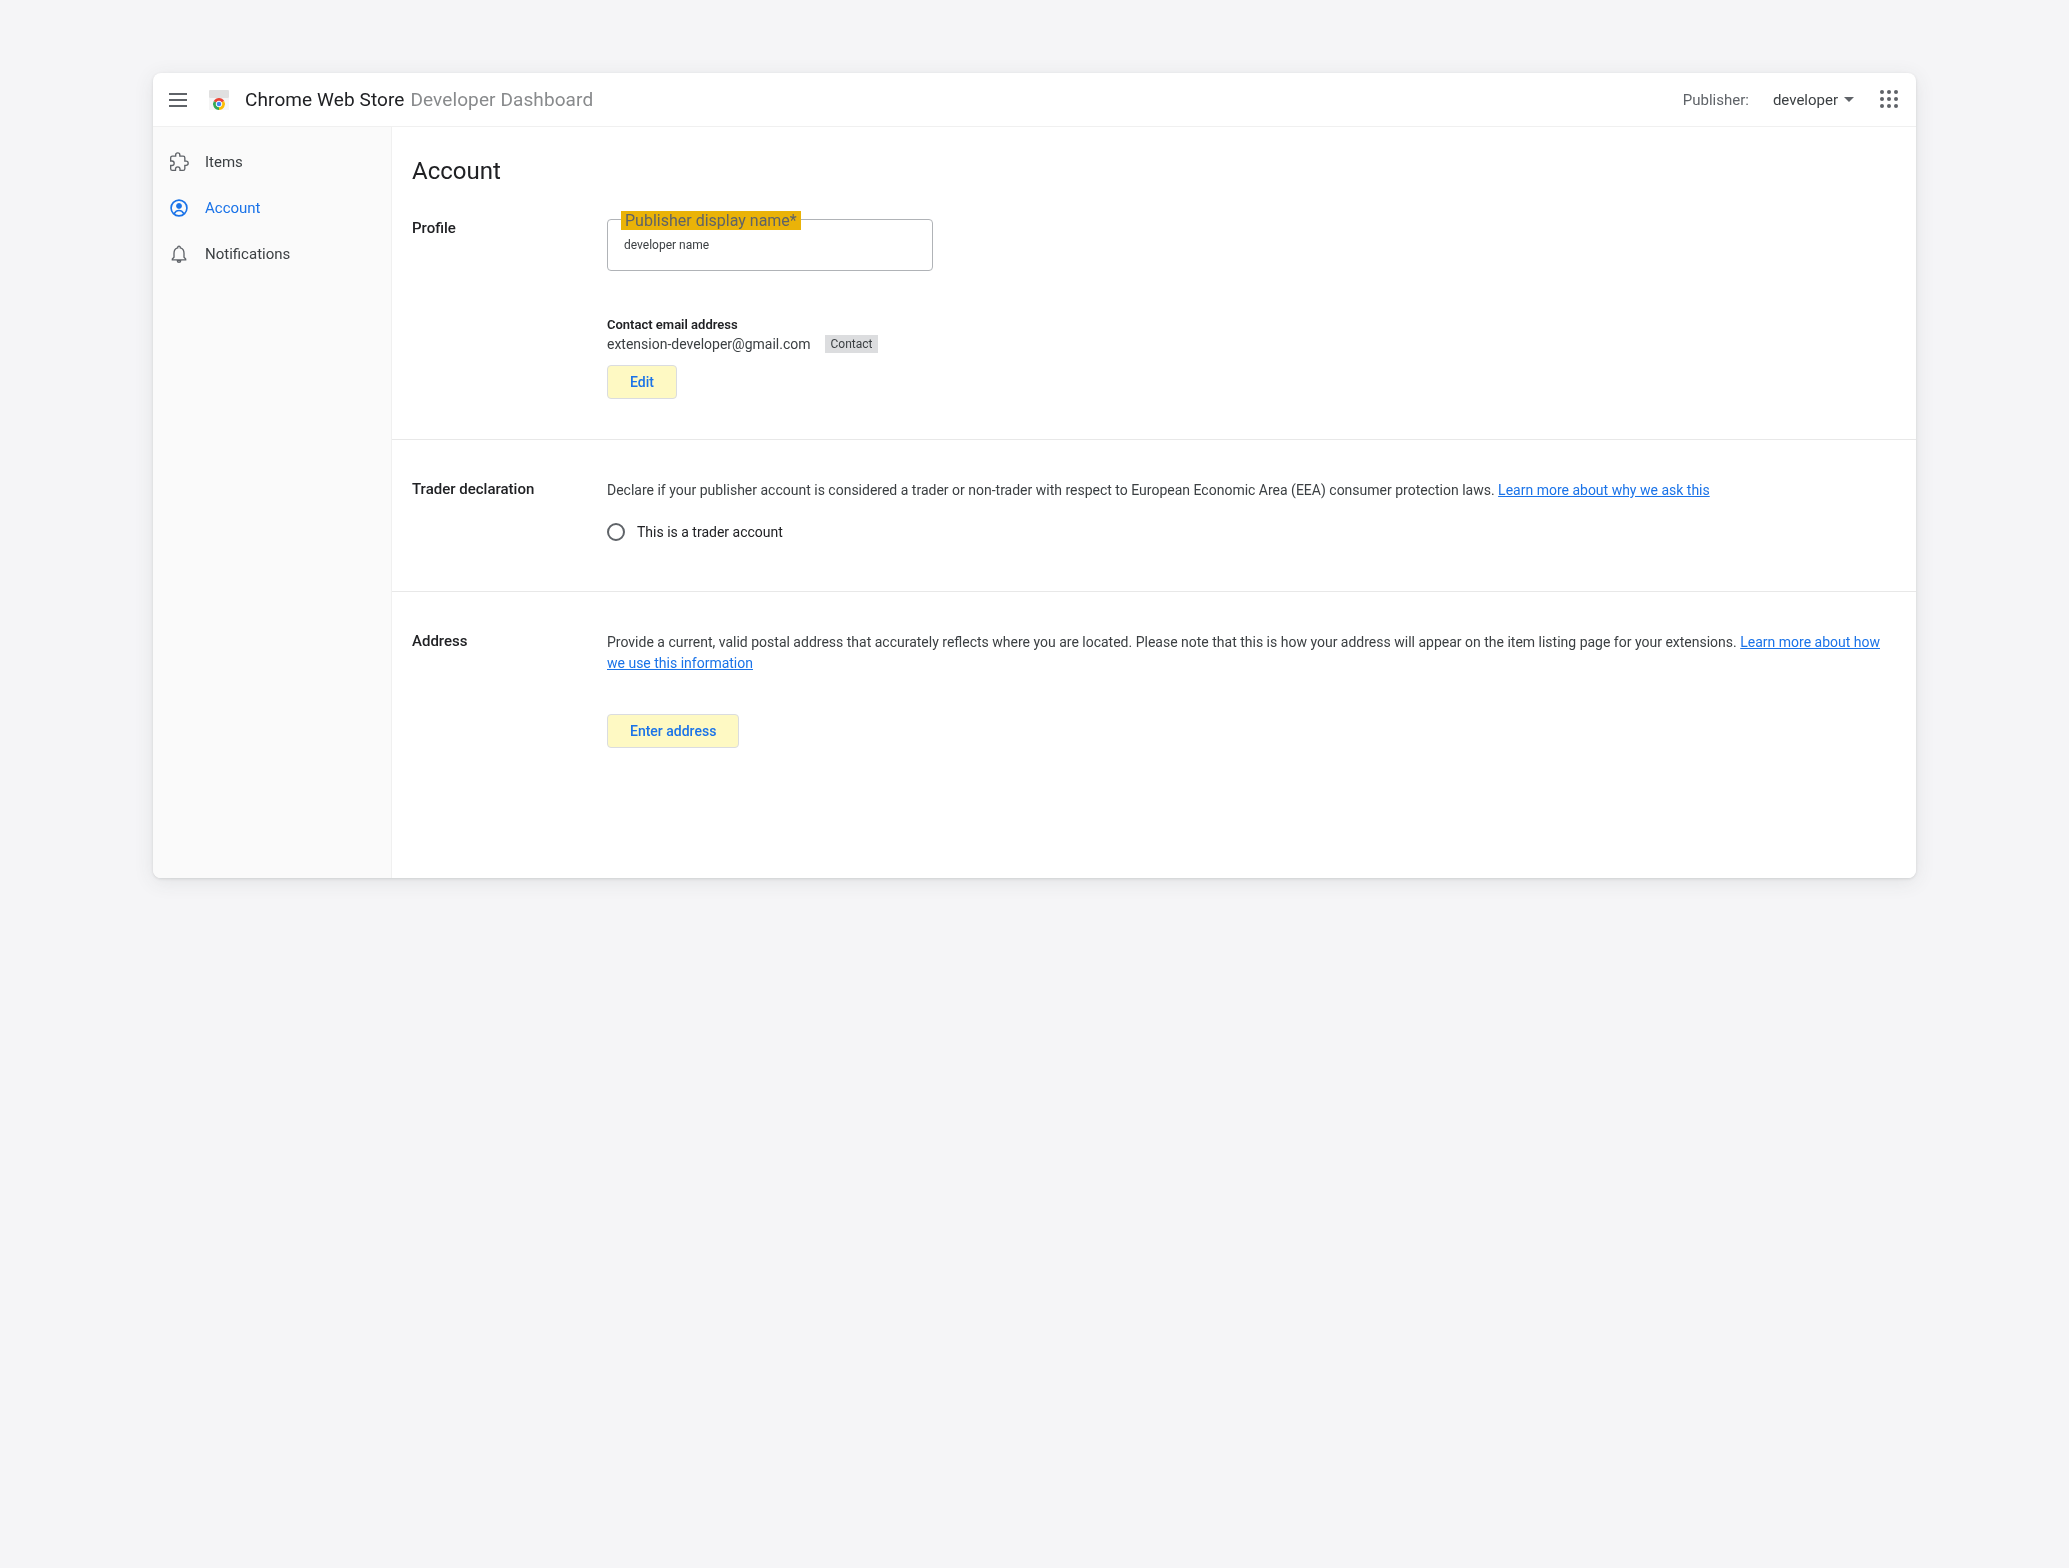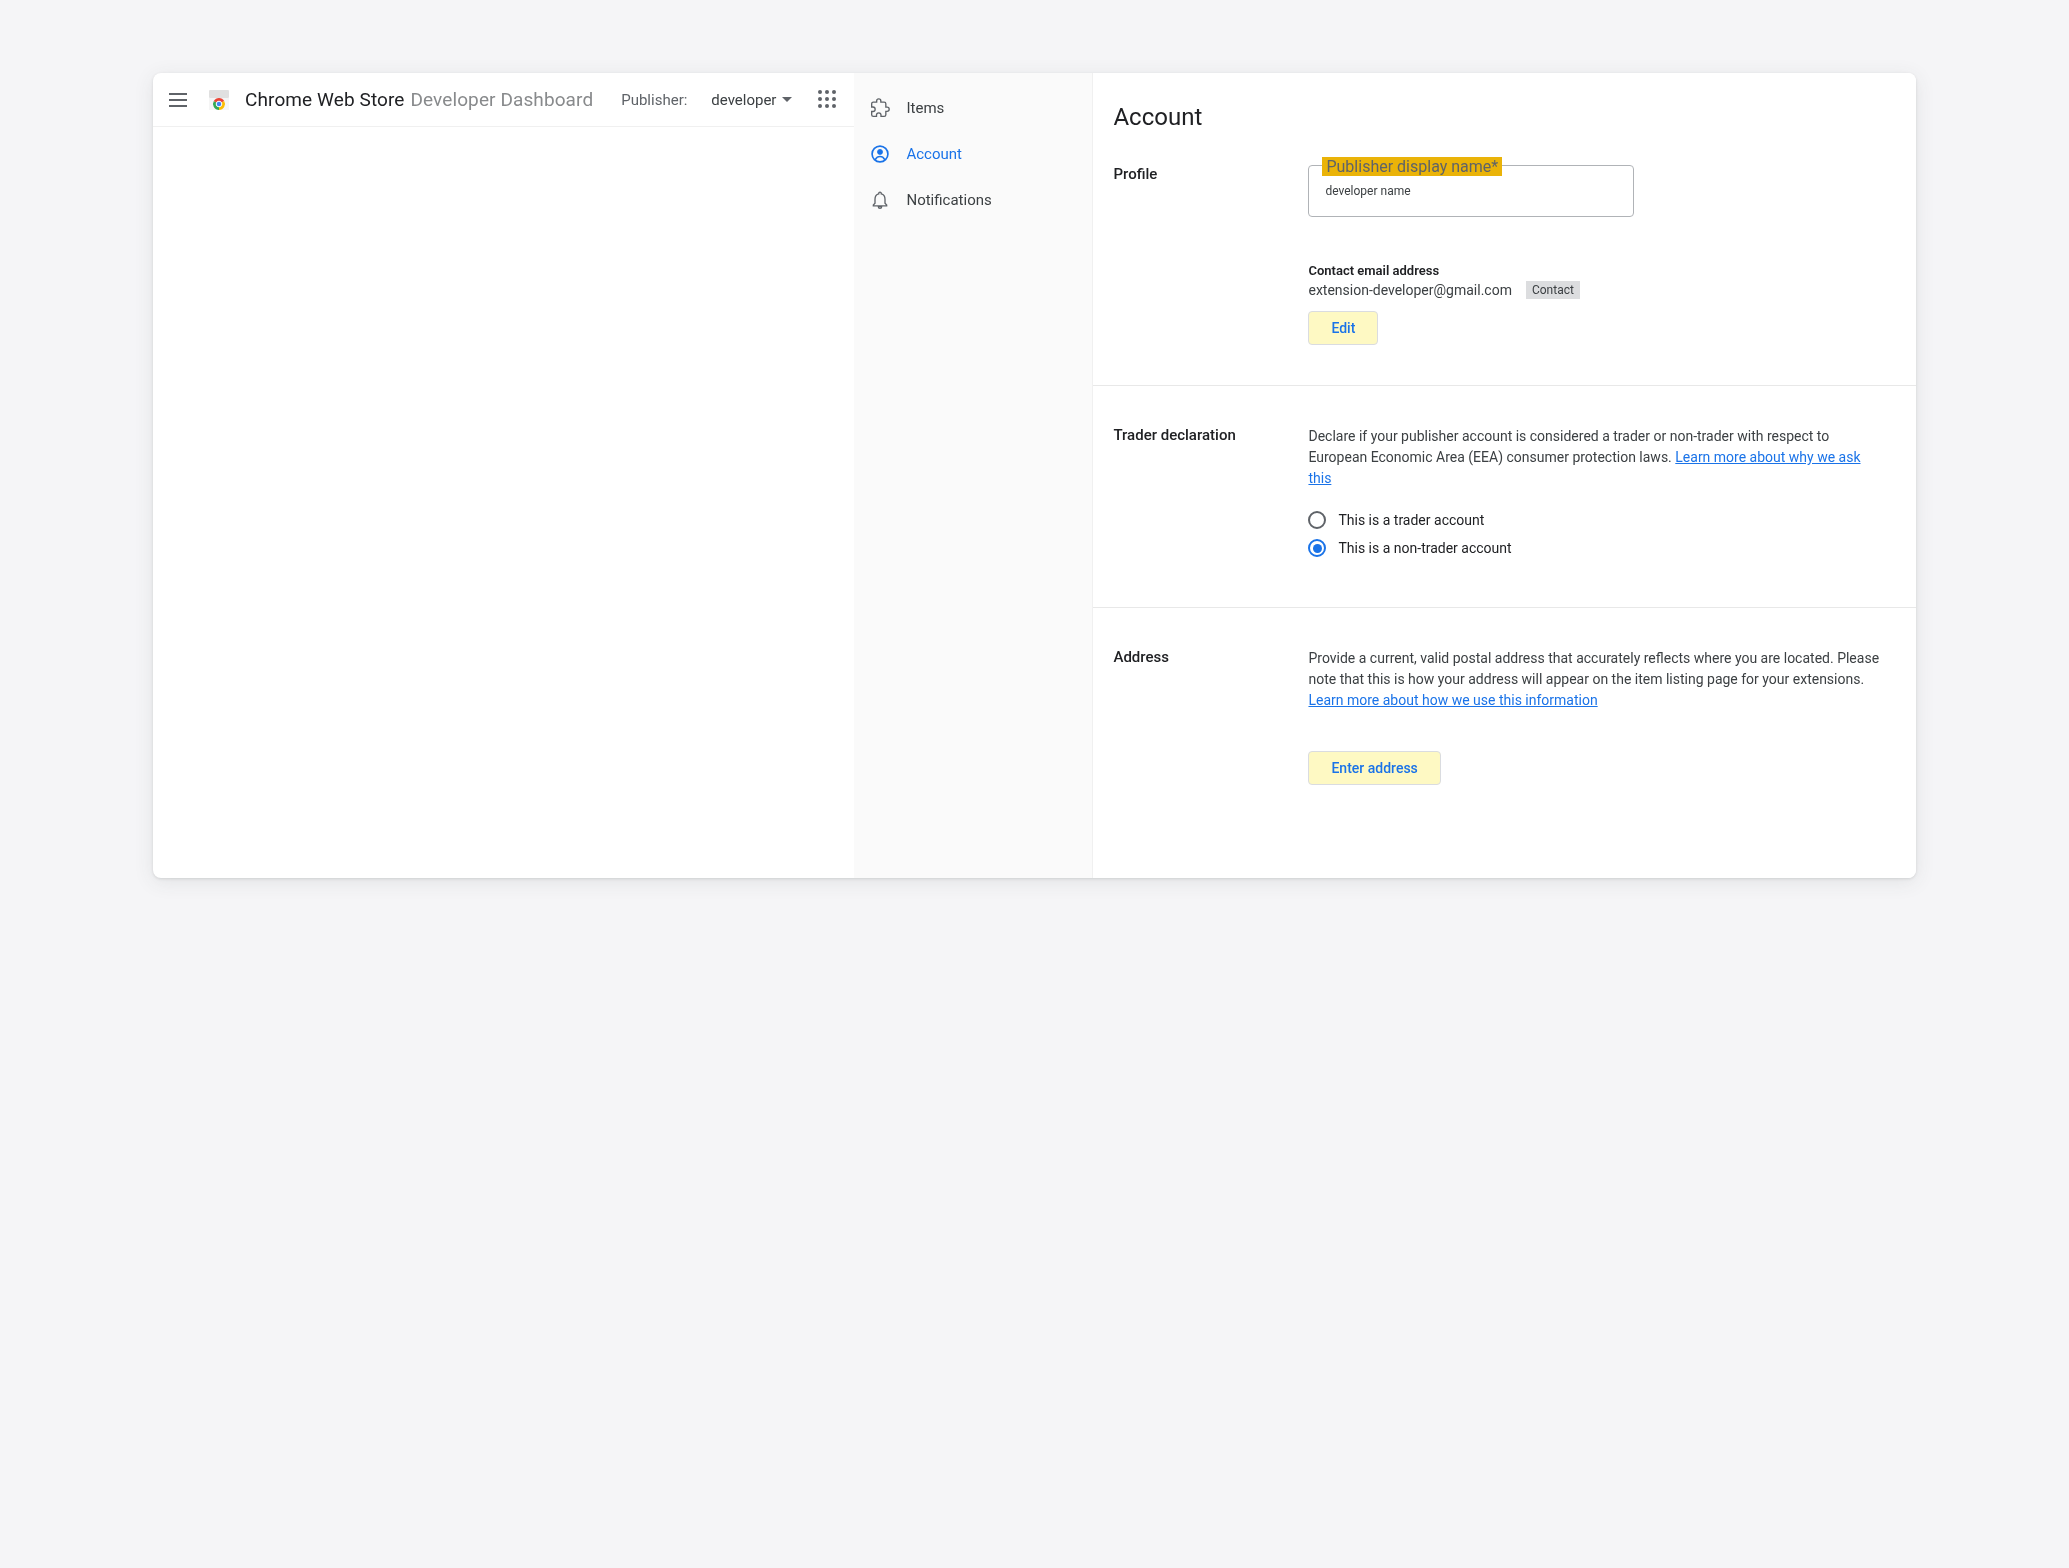--- a/index.html
+++ b/index.html
@@ -10,21 +10,21 @@
       font-size: 14px;
       color: #202124;
     }
     .window {
       background: #fff;
       border-radius: 8px;
       box-shadow: 0 1px 3px rgba(60,64,67,0.15), 0 4px 20px rgba(60,64,67,0.1);
       overflow: hidden;
       height: 805px;
       display: flex;
-      flex-direction: row;
+      flex-direction: column;
     }
     .topbar {
       display: flex;
       align-items: center;
       padding: 10px 16px;
       border-bottom: 1px solid #f0f0f0;
       gap: 14px;
       height: 54px;
     }
     .hamburger-icon {
@@ -311,24 +311,20 @@
       <div class="section trader-section">
         <div class="section-label">Trader declaration</div>
         <div class="section-content">
           <p class="desc-text">
             <span>Declare if your publisher account is considered a trader or non-trader with respect to European Economic Area (EEA) consumer protection laws. </span><a href="#">Learn more about why we ask this</a>
           </p>
           <div class="radio-row">
             <span class="radio"></span>
             <span>This is a trader account</span>
           </div>
-          <div class="radio-row">
-            <span class="radio selected"></span>
-            <span>This is a non-trader account</span>
-          </div>
         </div>
       </div>
 
       <div class="section address-section">
         <div class="section-label">Address</div>
         <div class="section-content">
           <p class="desc-text">
             <span>Provide a current, valid postal address that accurately reflects where you are located. Please note that this is how your address will appear on the item listing page for your extensions. </span><a href="#">Learn more about how we use this information</a>
           </p>
           <button class="outlined-btn">Enter address</button>

